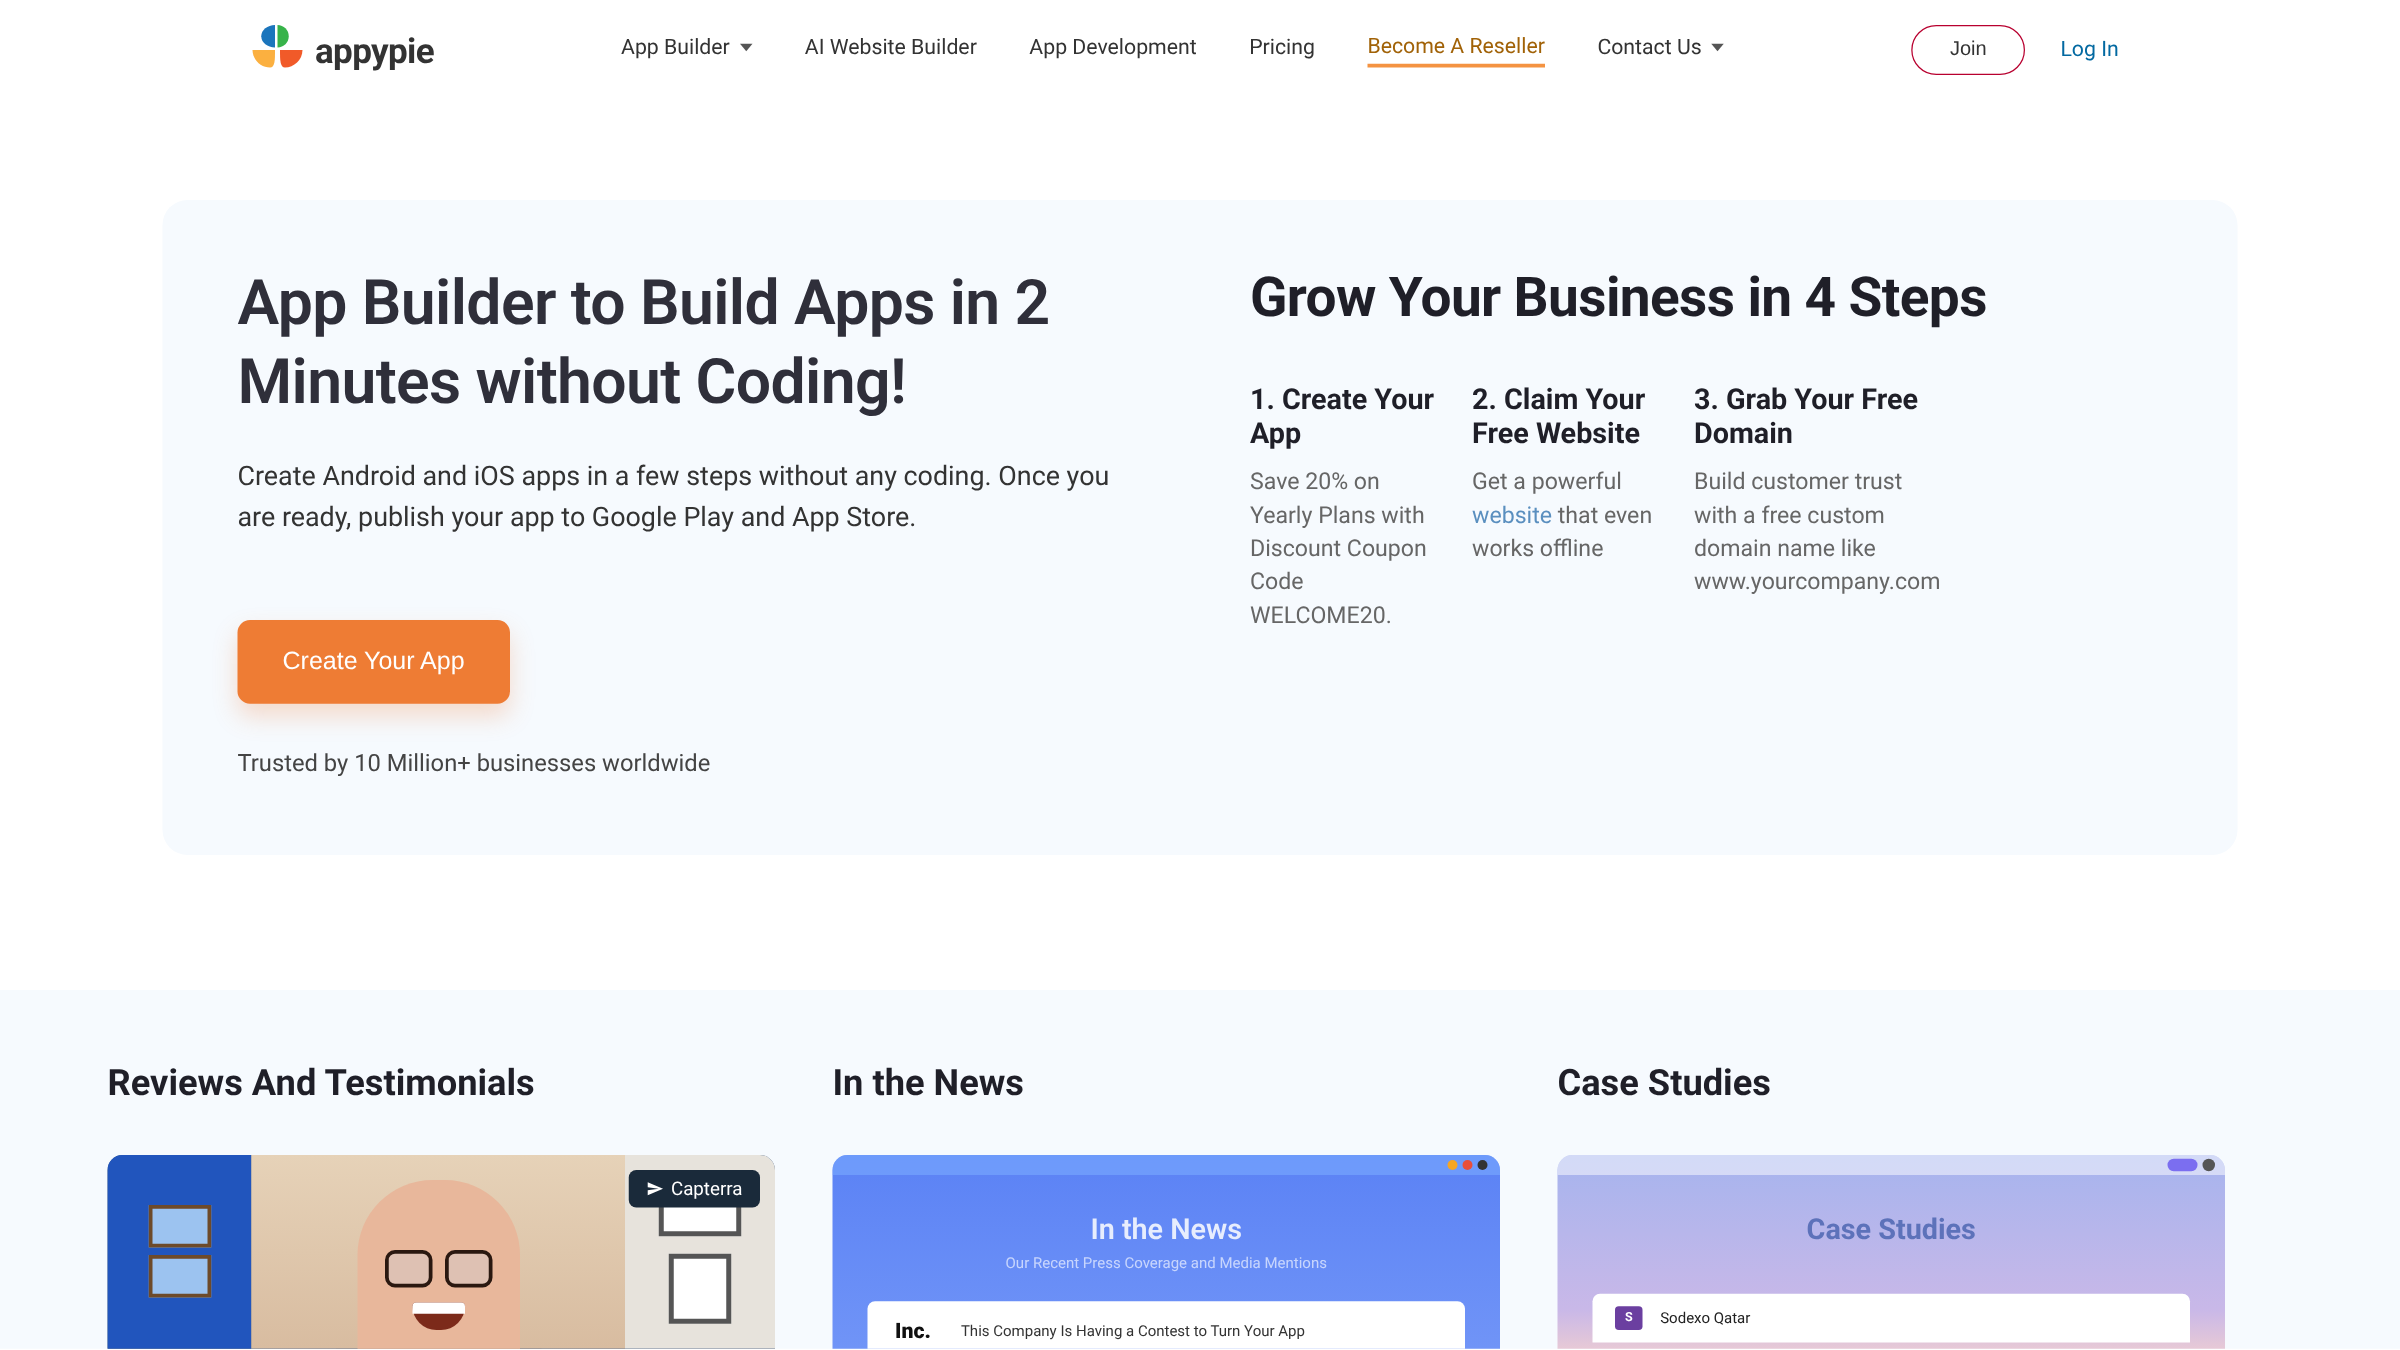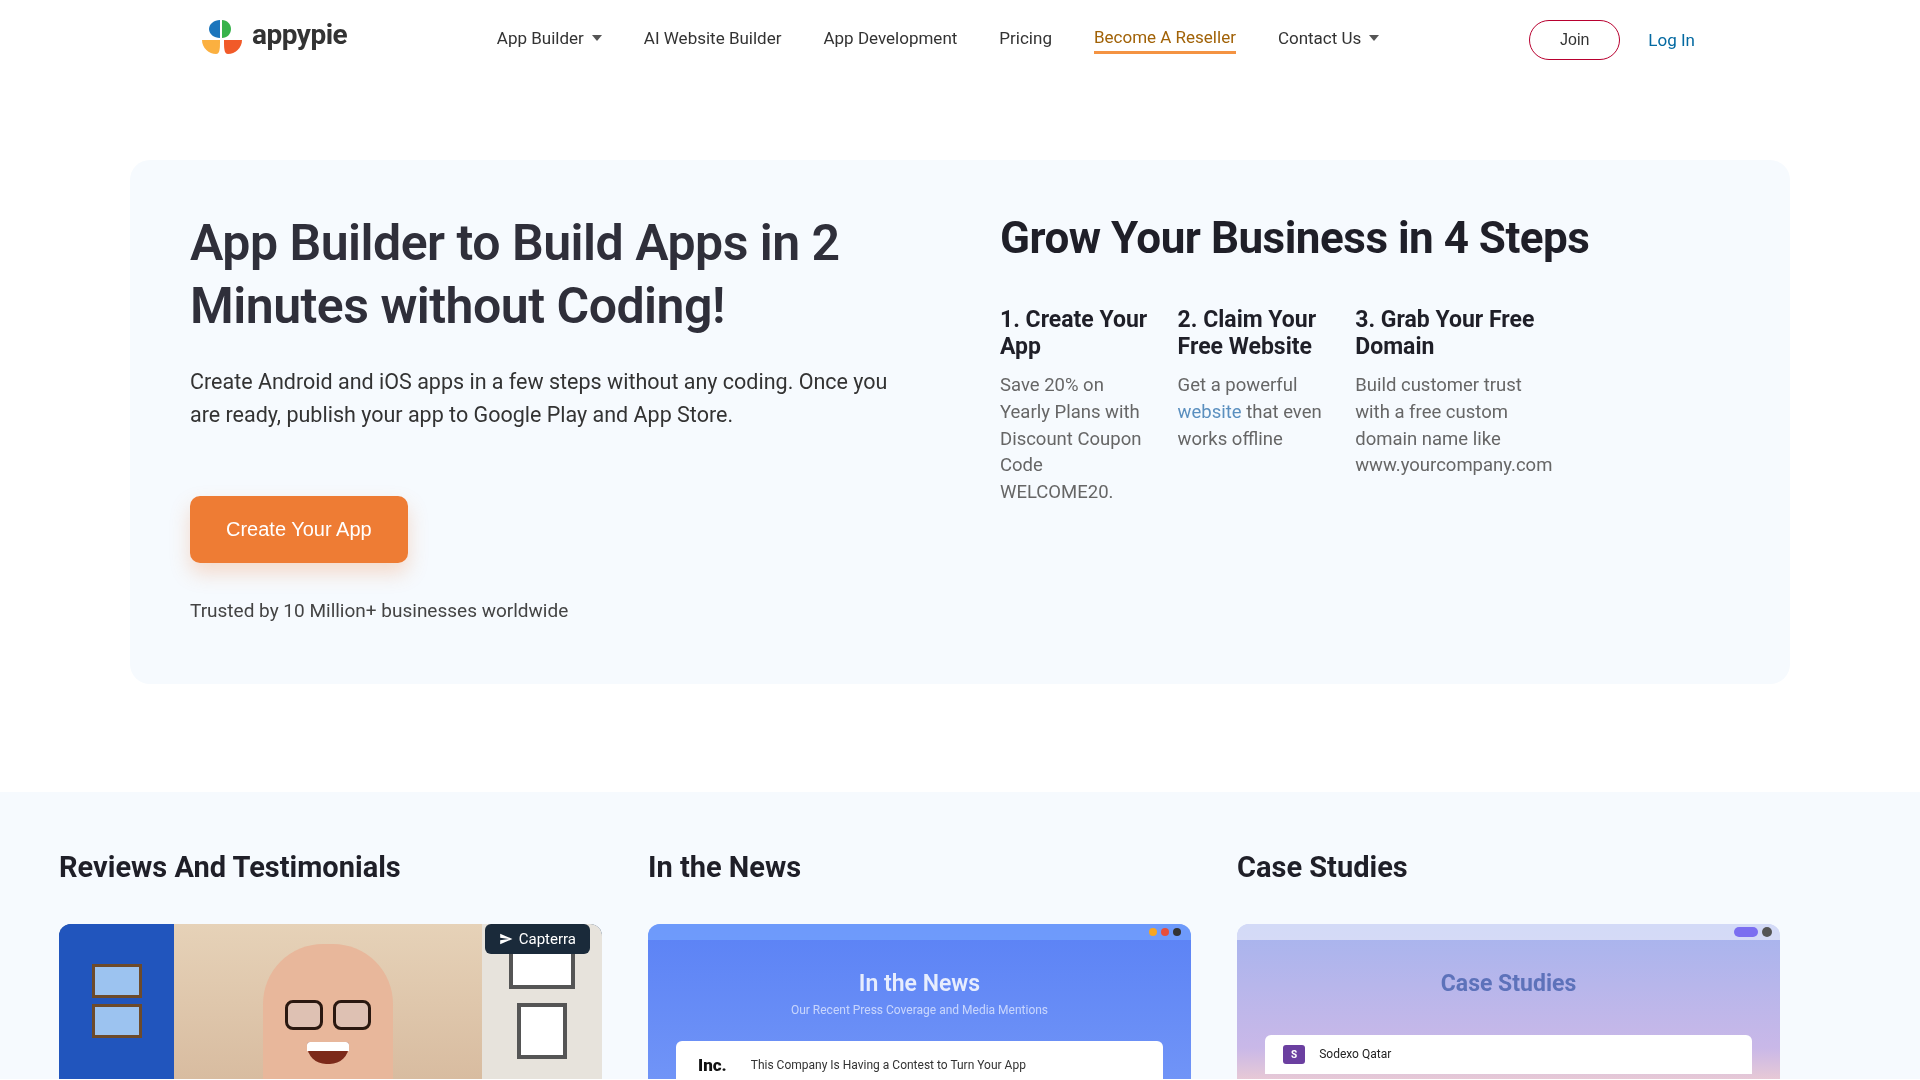--- a/index.html
+++ b/index.html
@@ -17,20 +17,21 @@
 }
 .header {
   display: flex;
   align-items: center;
   justify-content: space-between;
   padding: 18px 225px 18px 200px;
   background: #fff;
 }
 .logo {
   display: flex;
+  align-items: center;
   gap: 8px;
 }
 .logo-icon {
   width: 44px;
   height: 44px;
   position: relative;
 }
 .logo-text {
   font-size: 28px;
   font-weight: 700;
@@ -149,21 +150,21 @@
   color: #666;
   line-height: 1.45;
 }
 .step a {
   color: #5a8fbf;
   text-decoration: none;
 }
 .cards-row {
   margin-top: 108px;
   background: #f6fafe;
-  padding: 58px 140px 0 59px;
+  padding: 58px 140px 0 86px;
   display: flex;
   gap: 46px;
 }
 .card-col {
   flex: 1;
 }
 .card-col h3 {
   font-size: 29px;
   font-weight: 700;
   color: #1f1f28;
@@ -179,21 +180,21 @@
 .review-card {
   background: linear-gradient(135deg, #3a5a8a 0%, #2d4770 100%);
 }
 .review-face {
   position: absolute;
   left: 0; top: 0; right: 0; bottom: 0;
   display: flex;
 }
 .capterra {
   position: absolute;
-  top: 0;
+  top: 12px;
   right: 12px;
   background: #1a2a3a;
   color: #fff;
   font-size: 15px;
   padding: 6px 14px;
   border-radius: 6px;
   display: flex;
   align-items: center;
   gap: 6px;
 }

